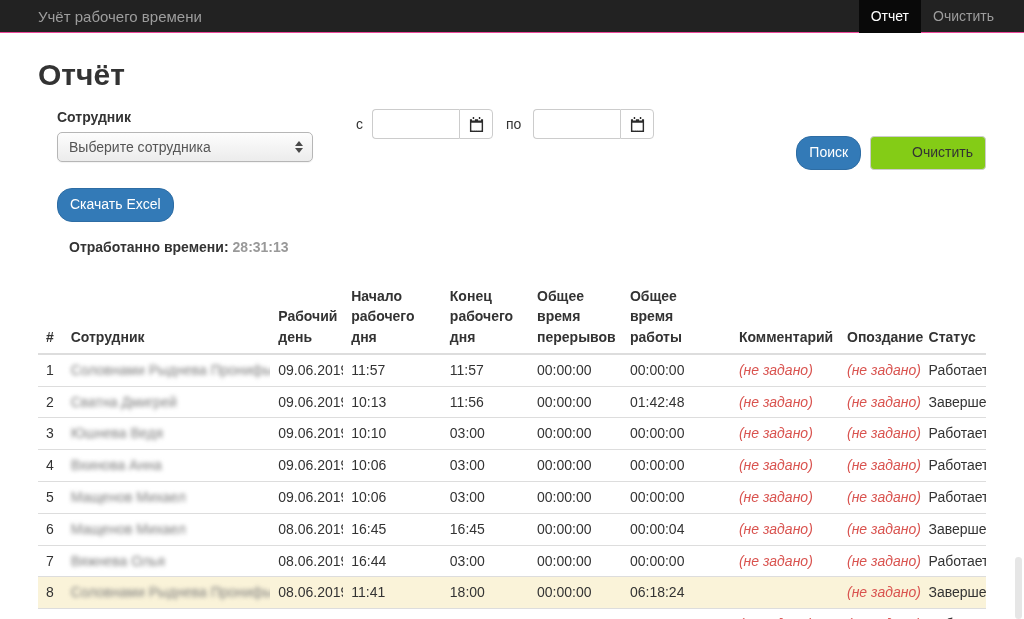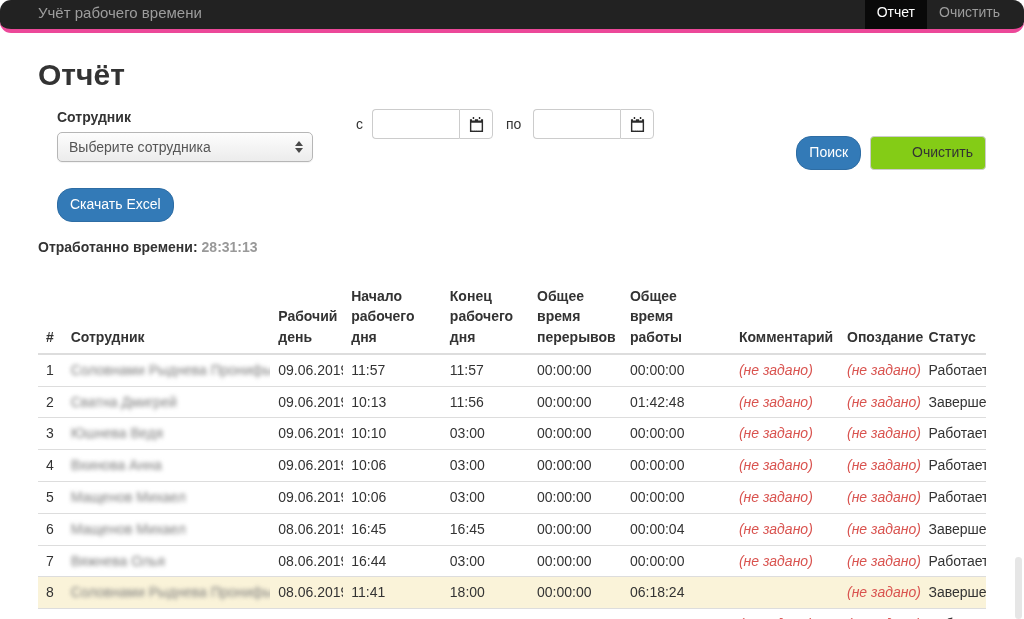--- a/index.html
+++ b/index.html
@@ -8,33 +8,32 @@
     font-family: "Liberation Sans", sans-serif;
     font-size: 14px;
     color: #333;
     background: #fff;
     position: relative;
   }
   
   .navbar {
     height: 33px;
     background: #222;
-    border-bottom: 4px solid #ec4899;
+    border-bottom: 1px solid #ec4899;
     display: flex;
     justify-content: space-between;
-    align-items: flex-end;
-    border-radius: 11px;
+    align-items: center;
   }
   .navbar-brand {
     color: #9d9d9d;
     font-size: 15px;
     line-height: 33px;
     padding-left: 38px;
   }
-  .navbar-tabs { display: flex; padding-right: 12px; }
+  .navbar-tabs { display: flex; padding-right: 18px; }
   .nav-tab {
     color: #9d9d9d;
     font-size: 14px;
     line-height: 33px;
     padding: 0 12px;
     cursor: pointer;
   }
   .nav-tab.active { background: #090909; color: #fff; }
   
   .container { padding: 0 38px; }
@@ -99,21 +98,21 @@
     border-radius: 4px;
     border: 1px solid transparent;
     cursor: pointer;
     text-align: center;
   }
   .btn-primary { background: #337ab7; border-color: #2e6da4; color: #fff; border-radius: 15px; }
   .btn-default { background: #84cc16; border-color: #ccc; color: #333; padding-left: 41px; }
   .btn + .btn { margin-left: 5px; }
   .excel-row { margin: 18px 0 0 19px; }
   
-  .summary { margin-top: 17px; font-weight: 700; color: #333; }
+  .summary { margin-top: 17px; font-weight: 700; color: #333; margin-left: 31px; }
   .summary .value { color: #999; margin-left: 4px; }
   
   table.report { width: 100%; border-collapse: collapse; margin-top: 25px; table-layout: fixed; }
   .report th {
     text-align: left; vertical-align: bottom;
     padding: 6px 8px;
     border-bottom: 2px solid #ddd;
     font-weight: 700; line-height: 1.45;
     white-space: pre-line;
   }

